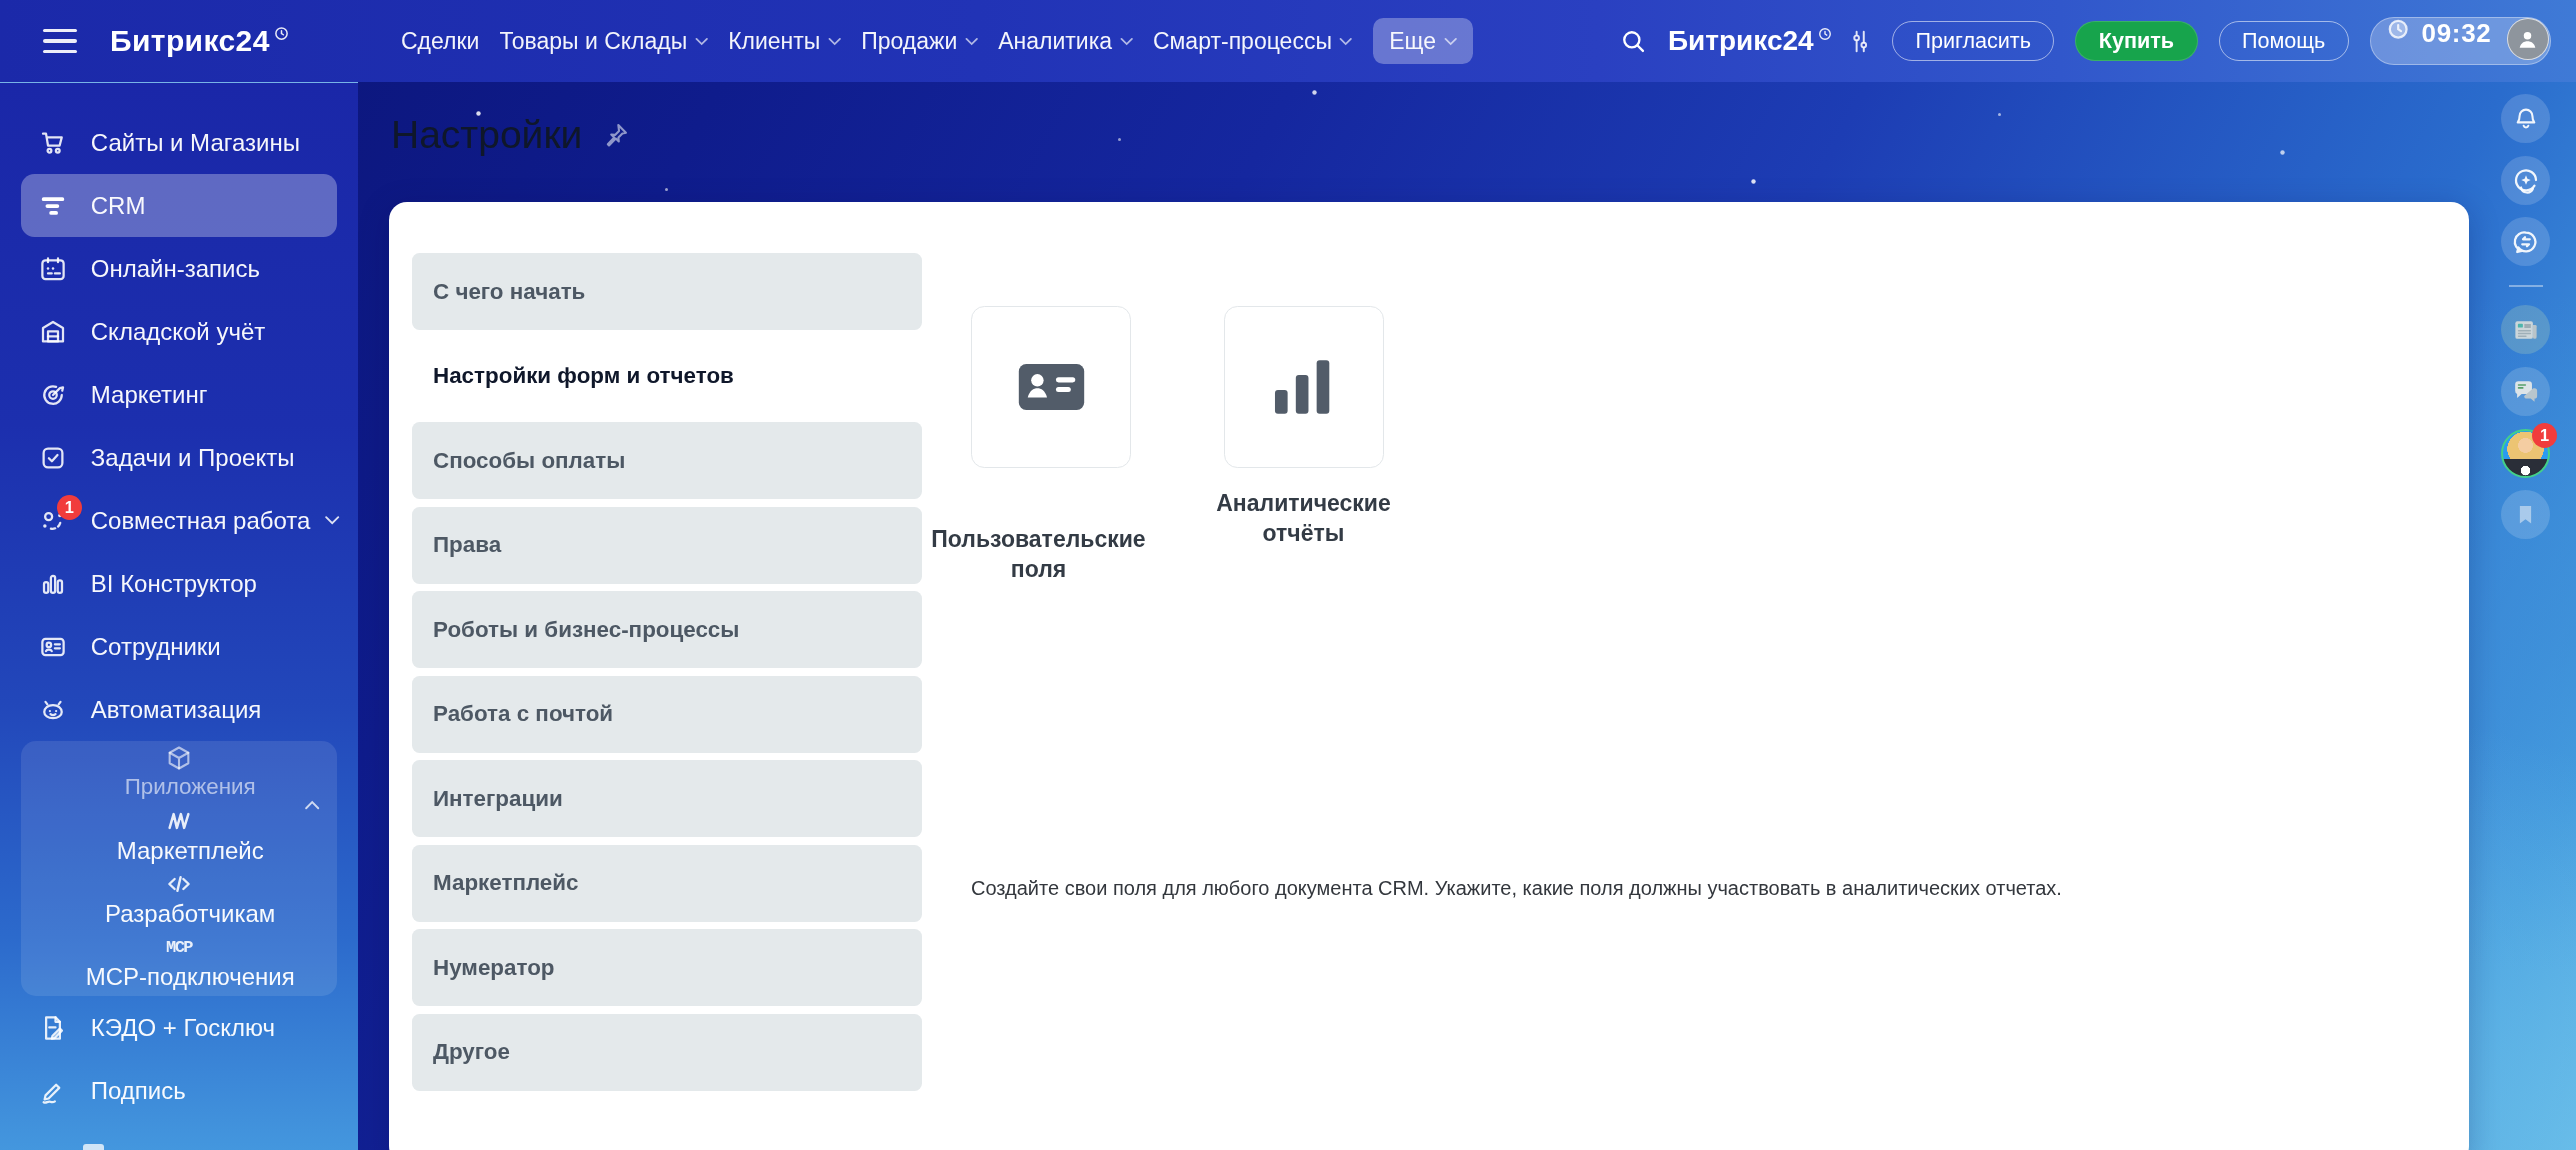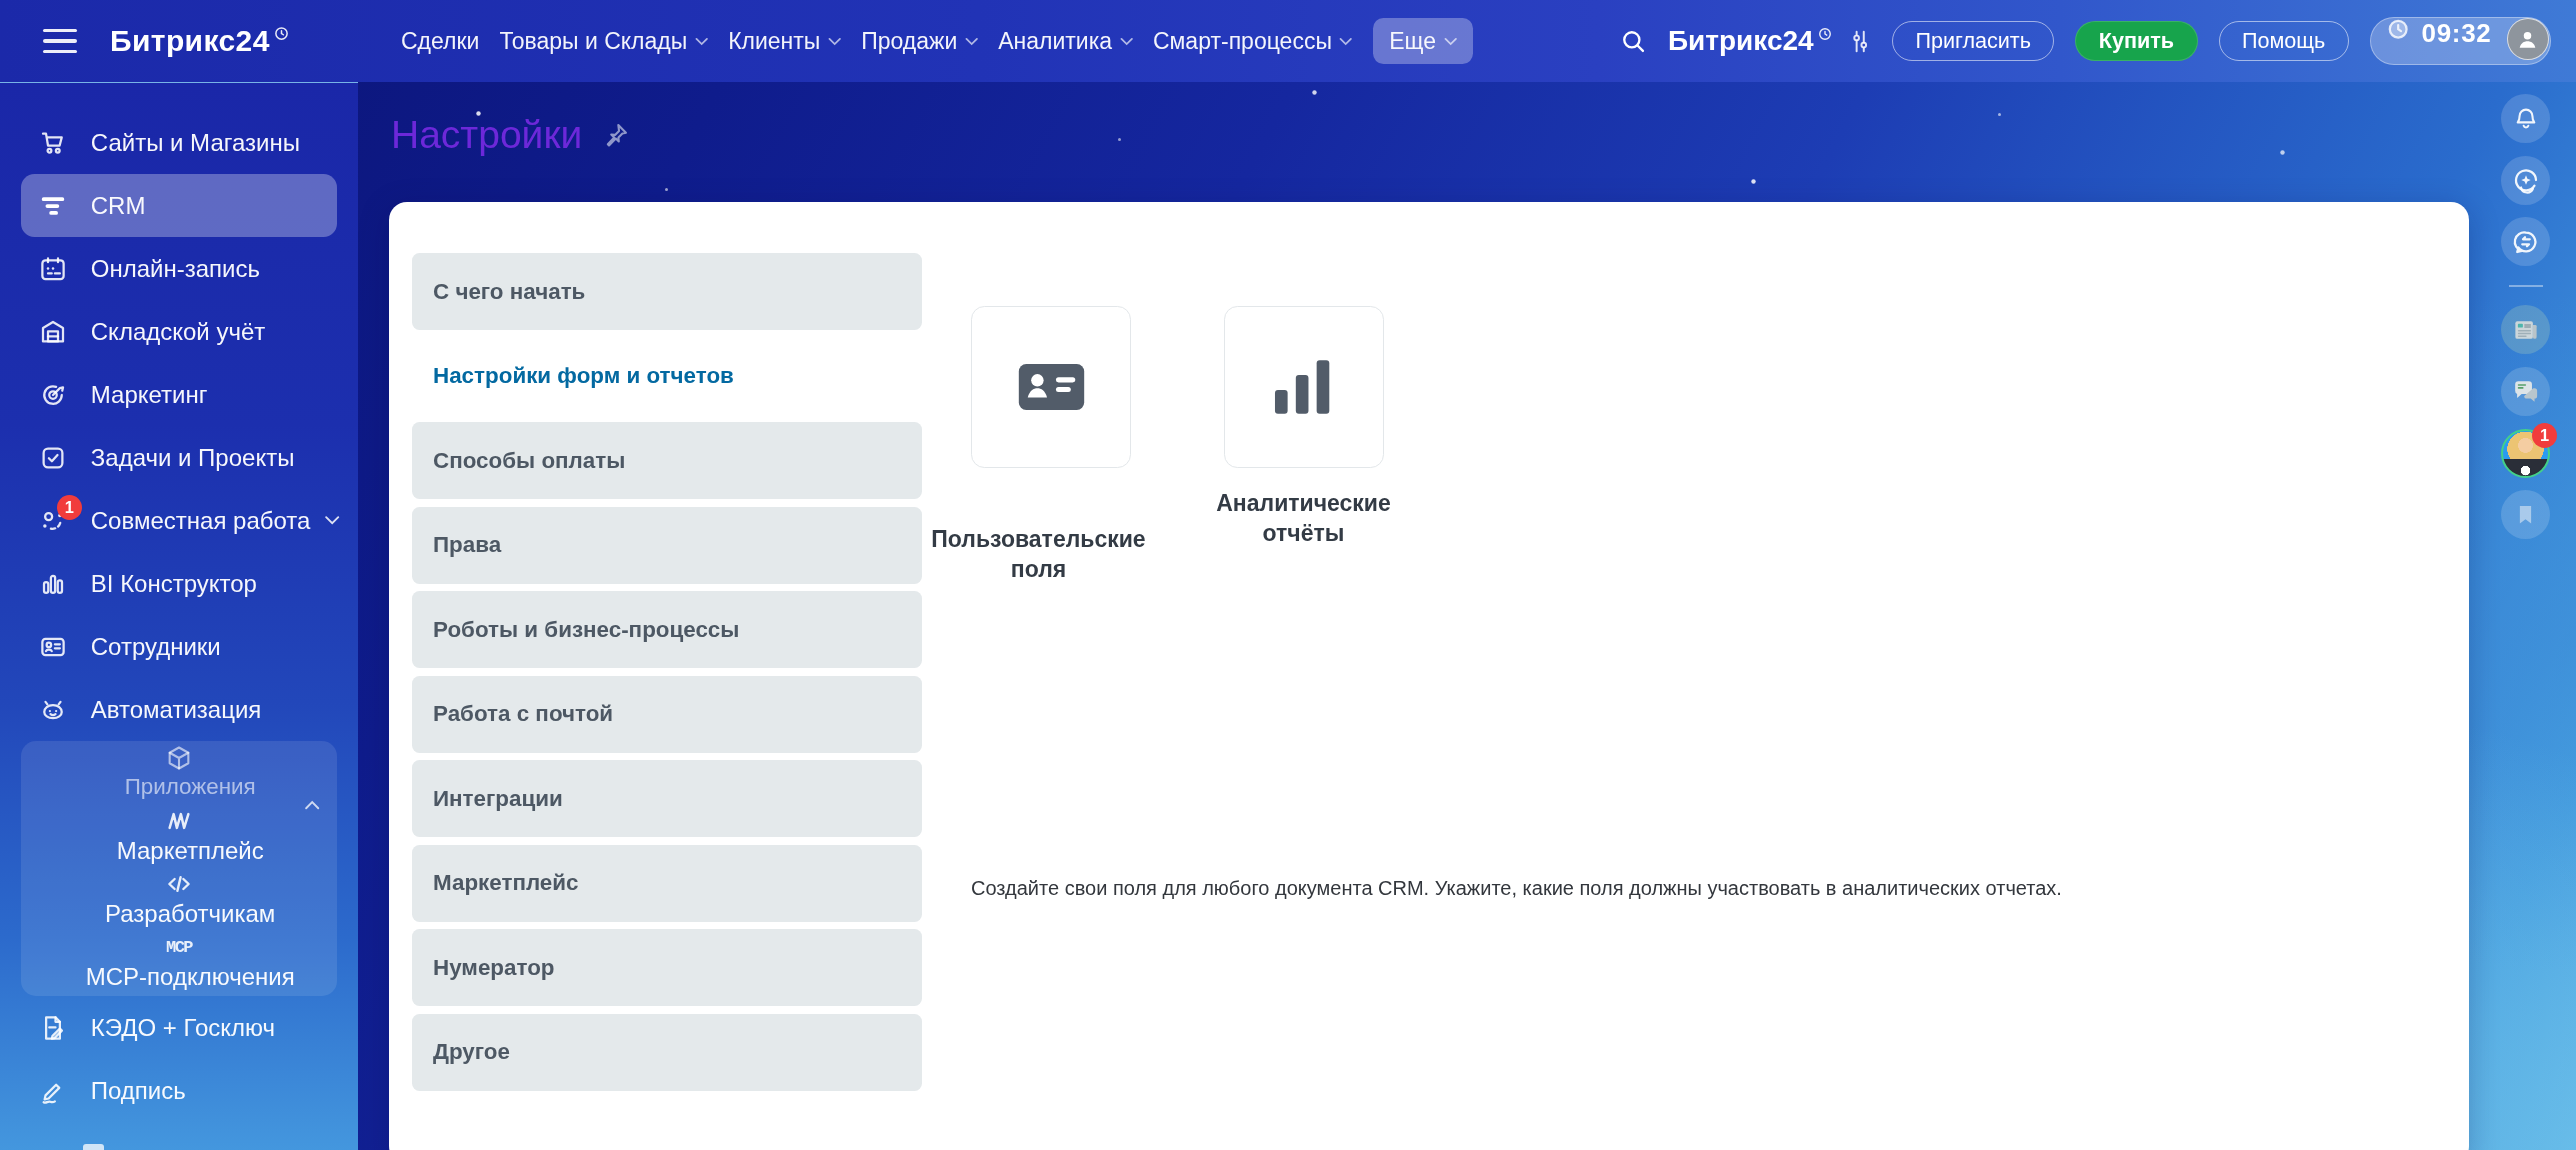--- a/index.html
+++ b/index.html
@@ -81,34 +81,34 @@
     display:flex; align-items:center; justify-content:center;
   }
   .apps-group { margin:0 21px; border-radius:15px; background:rgba(255,255,255,.10); padding:1.5px 0; }
   .apps-group .srow { margin:0;flex-direction:column; }
   .srow.group-head .slabel { opacity:.62; font-size:22.4px; }
   .srow.group-head .chevu { margin-left:auto; opacity:.75; }
   .mcp-glyph { color:rgba(255,255,255,.88); font-family:"Liberation Mono", monospace; font-size:17px; font-weight:bold; letter-spacing:-1.5px; }
   .partial-icon { position:absolute; left:83px; bottom:1.5px; width:21px; height:6px; border-radius:3px 3px 0 0; background:rgba(255,255,255,.75); }
   
   .page-title { position:absolute; left:391px; top:113px; display:flex; align-items:center; gap:19.4px; z-index:2; }
-  .page-title .t { color:#6d28d9; font-size:39px; font-weight:500; }
+  .page-title .t { color:#0f172a; font-size:39px; font-weight:500; }
   
   .card {
     position:absolute; left:389px; top:202px; width:2080px; height:962px;
     background:#fff; border-radius:18px; z-index:2;
     box-shadow:0 7.5px 30px rgba(8,16,80,.25);
   }
   .settings-menu { position:absolute; left:23px; top:51px; width:510px; }
   .menu-item {
     height:77px; margin-bottom:7.5px; border-radius:7.5px; background:#e4e9eb;
     display:flex; align-items:center; padding:0 21px;
     font-size:22.4px; font-weight:bold; color:#4d5864; cursor:pointer; white-space:nowrap;
   }
-  .menu-item.selected { background:#fff; color:#0369a1; }
+  .menu-item.selected { background:#fff; color:#0f172a; }
   .tile {
     position:absolute; top:104px; width:160px; height:162px; background:#fff;
     border:1.5px solid #e3e7ea; border-radius:13.4px;
     display:flex; align-items:center; justify-content:center; cursor:pointer;
   }
   .tile-1 { left:582px; } .tile-2 { left:835px; }
   .tile-label {
     position:absolute; top:286px; width:231px; text-align:center;
     font-size:23px; font-weight:bold; color:#333b45; line-height:30px; cursor:pointer;
   }

